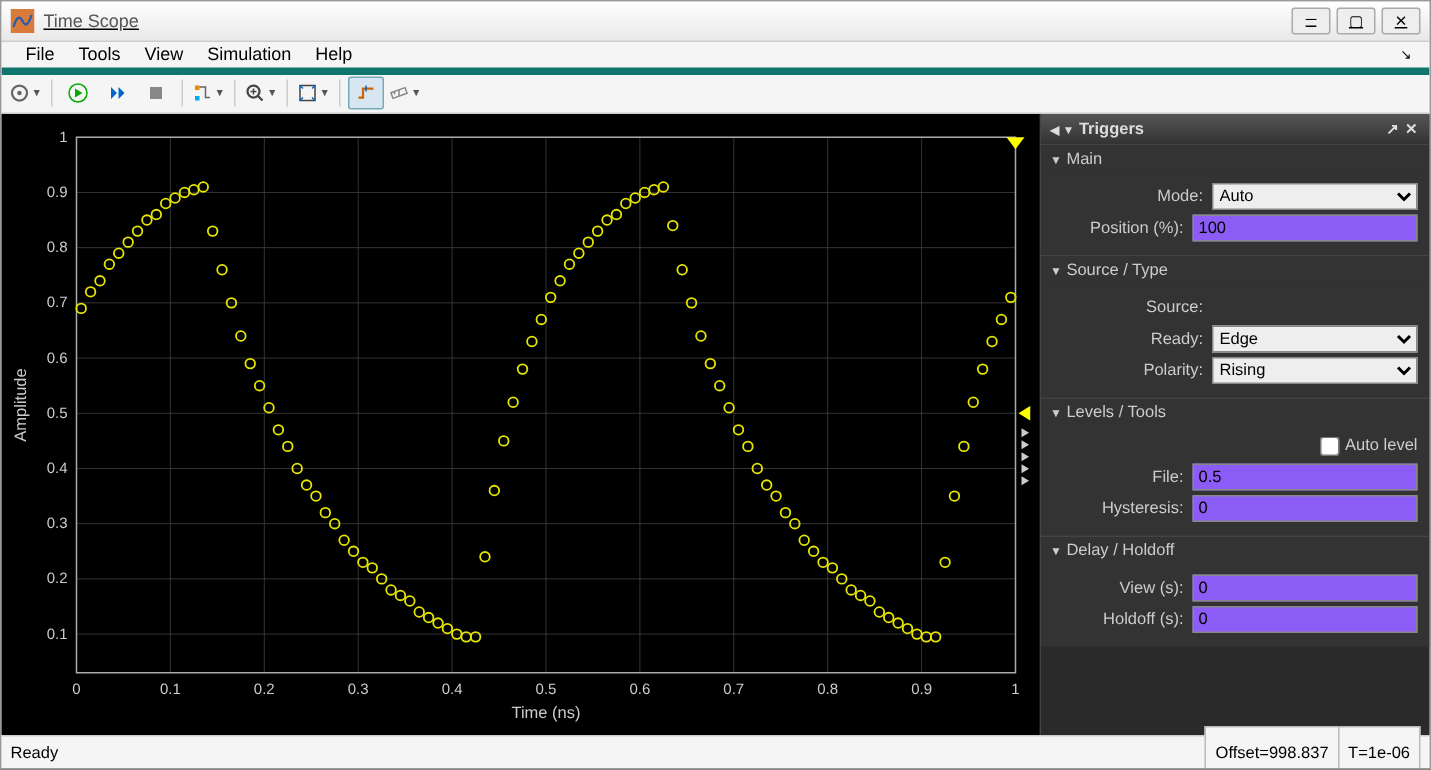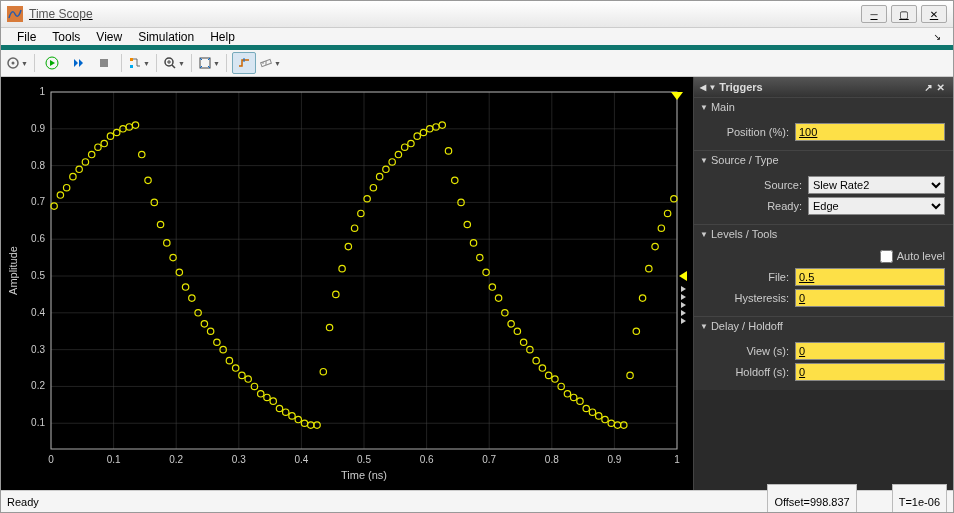--- a/index.html
+++ b/index.html
@@ -22,24 +22,24 @@
 .plot-canvas { width: 100%; height: 100%; }
 .side-panel { width: 260px; background: #2a2a2a; border-left: 1px solid #444; display: flex; flex-direction: column; }
 .panel-header { height: 20px; background: linear-gradient(#555, #333); color: #ddd; display: flex; align-items: center; padding: 0 6px; font-size: 11px; font-weight: bold; }
 .panel-header .spacer { flex: 1; }
 .panel-icon { cursor: pointer; padding: 0 2px; font-size: 10px; }
 .section { border-top: 1px solid #444; }
 .section-header { height: 18px; background: #333; color: #ccc; display: flex; align-items: center; padding: 0 6px; font-size: 11px; cursor: pointer; }
 .section-body { background: #333; padding: 4px 8px 6px 8px; }
 .field-row { display: flex; align-items: center; margin: 3px 0; height: 18px; }
 .field-label { width: 106px; text-align: right; color: #ccc; font-size: 11px; padding-right: 6px; }
-.field-input { flex: 1; height: 18px; background: #fde047; border: 1px solid #888; font-size: 11px; padding: 0 3px; text-decoration: underline; }
+.field-input { flex: 1; height: 18px; background: #8b5cf6; border: 1px solid #888; font-size: 11px; padding: 0 3px; }
 .field-select { flex: 1; height: 18px; background: #eee; border: 1px solid #888; font-size: 11px; }
 .checkbox-row { display: flex; align-items: center; color: #ccc; font-size: 11px; gap: 4px; height: 18px; justify-content: flex-end; }
-.statusbar { height: 22px; background: #f5f5f5; border-top: 1px solid #ccc; display: flex; align-items: center; padding: 0 6px; font-size: 11px; gap: 36px; }
+.statusbar { height: 22px; background: #f5f5f5; border-top: 1px solid #ccc; display: flex; align-items: center; padding: 0 6px; font-size: 11px; }
 .statusbar .spacer { flex: 1; }
 .status-box { border: 1px solid #bbb; padding: 11px 6px; background: #f5f5f5; margin-left: -1px; }
 .tri { font-size: 8px; margin-right: 3px; }
 </style>
 </head>
 <body>
 
 <div class="titlebar">
   <svg class="app-icon" viewBox="0 0 16 16">
       <rect x="0" y="0" width="16" height="16" fill="#d87b3a"></rect>
@@ -300,39 +300,46 @@
       <span class="panel-icon">✕</span>
     </div>
 
     <div class="section">
       <div class="section-header">
           <span class="tri">▼</span>
           <span>Main</span>
         </div>
       <div class="section-body">
         <div class="field-row">
+          <div class="field-label">Mode:</div>
+          <select class="field-select"><option>Auto</option></select>
+        </div>
+        <div class="field-row">
           <div class="field-label">Position (%):</div>
           <input class="field-input" value="100" style="">
         </div>
       </div>
     </div>
 
     <div class="section">
       <div class="section-header">
           <span class="tri">▼</span>
           <span>Source / Type</span>
         </div>
       <div class="section-body">
         <div class="field-row">
           <div class="field-label">Source:</div>
-          <select class="field-select"><option>Slew Rate2</option></select>
         </div>
         <div class="field-row">
           <div class="field-label">Ready:</div>
           <select class="field-select"><option>Edge</option></select>
+        </div>
+        <div class="field-row">
+          <div class="field-label">Polarity:</div>
+          <select class="field-select"><option>Rising</option></select>
         </div>
       </div>
     </div>
 
     <div class="section">
       <div class="section-header">
           <span class="tri">▼</span>
           <span>Levels / Tools</span>
         </div>
       <div class="section-body">

